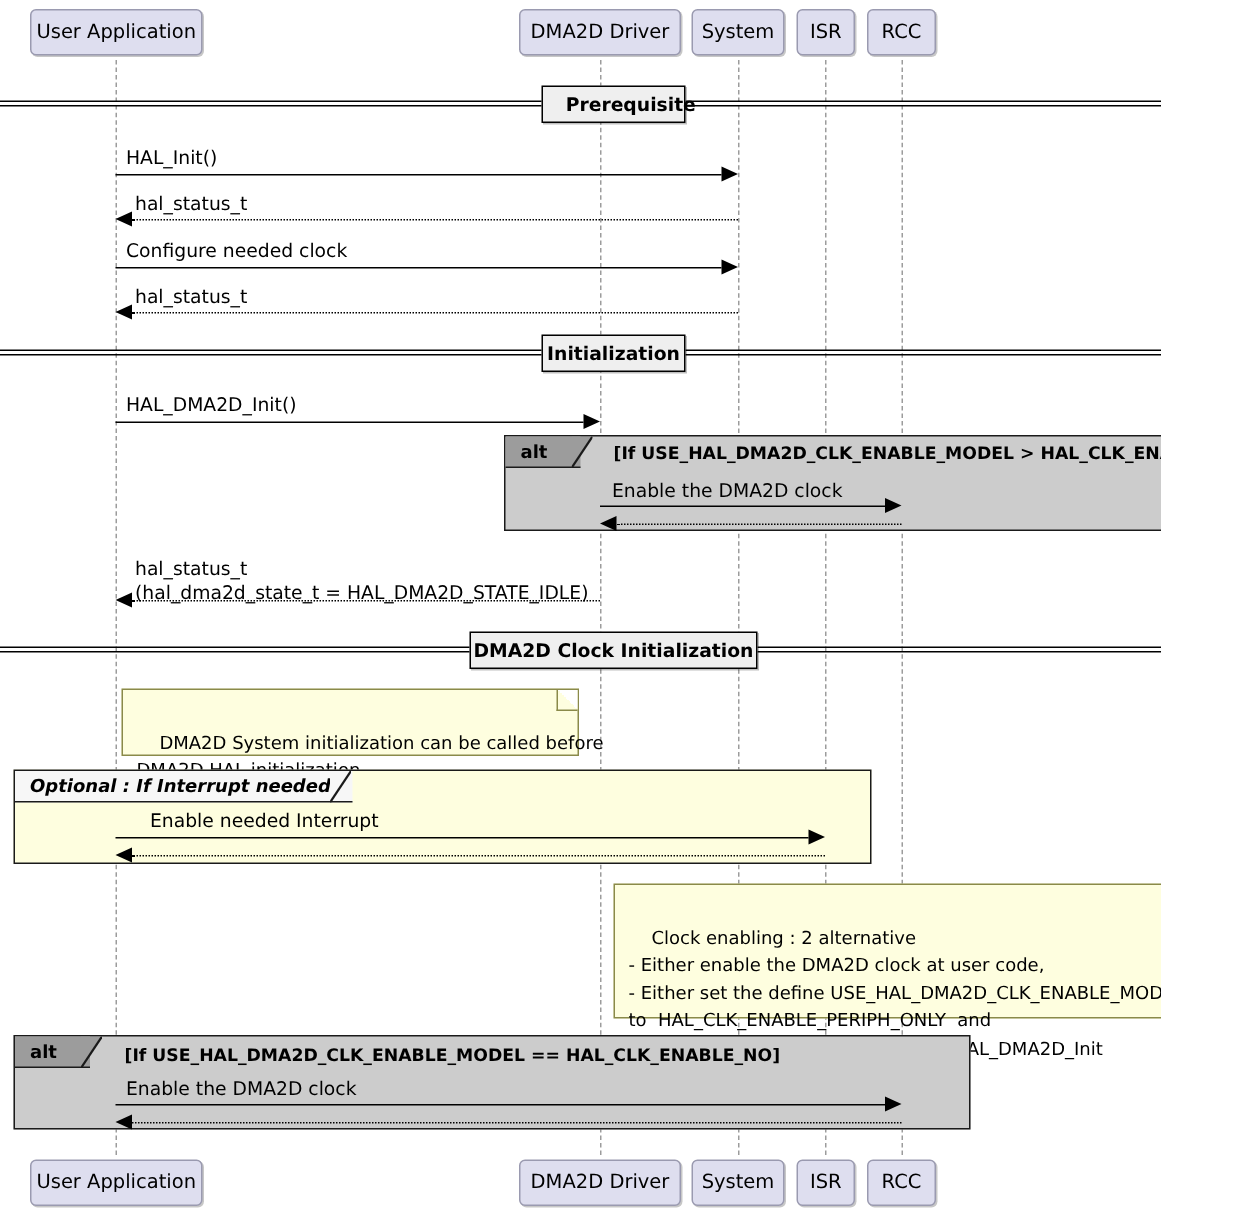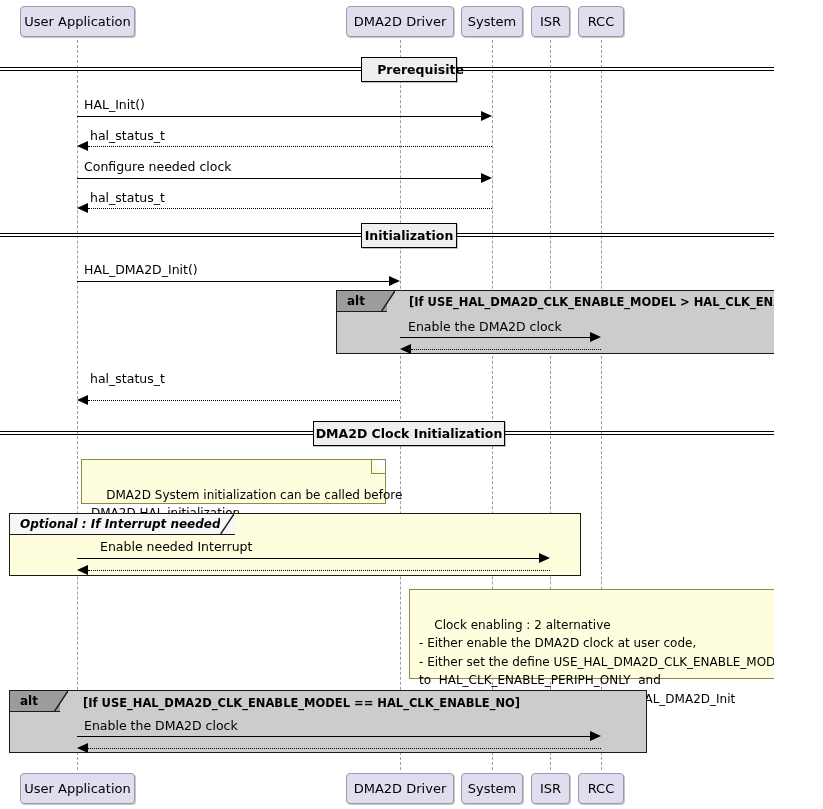--- a/index.html
+++ b/index.html
@@ -227,20 +227,21 @@
 
   <div class="msg-label" style="left:408px; top:319px;">Enable the DMA2D clock</div>
   <div class="msg-line solid" style="left:400px; top:337px; width:190px;"></div>
   <div class="arrow right" style="left:590px; top:332px;"></div>
 
   <div class="msg-line dotted" style="left:411px; top:349px; width:190px;"></div>
   <div class="arrow left" style="left:400px; top:344px;"></div>
 
   <div class="msg-label" style="left:90px; top:371px;">
     <div>hal_status_t</div>
+    <div>(hal_dma2d_state_t = HAL_DMA2D_STATE_IDLE)</div>
   </div>
   <div class="msg-line dotted" style="left:88px; top:400px; width:312px;"></div>
   <div class="arrow left" style="left:77px; top:395px;"></div>
 
   <div class="divider-rule" style="top:431px;"></div>
   <div class="divider-box" style="left:313px; top:421px; width:192px;">
     <span>DMA2D Clock Initialization</span>
   </div>
 
   <div class="note" style="left:81px; top:459px; width:305px; height:45px;">

